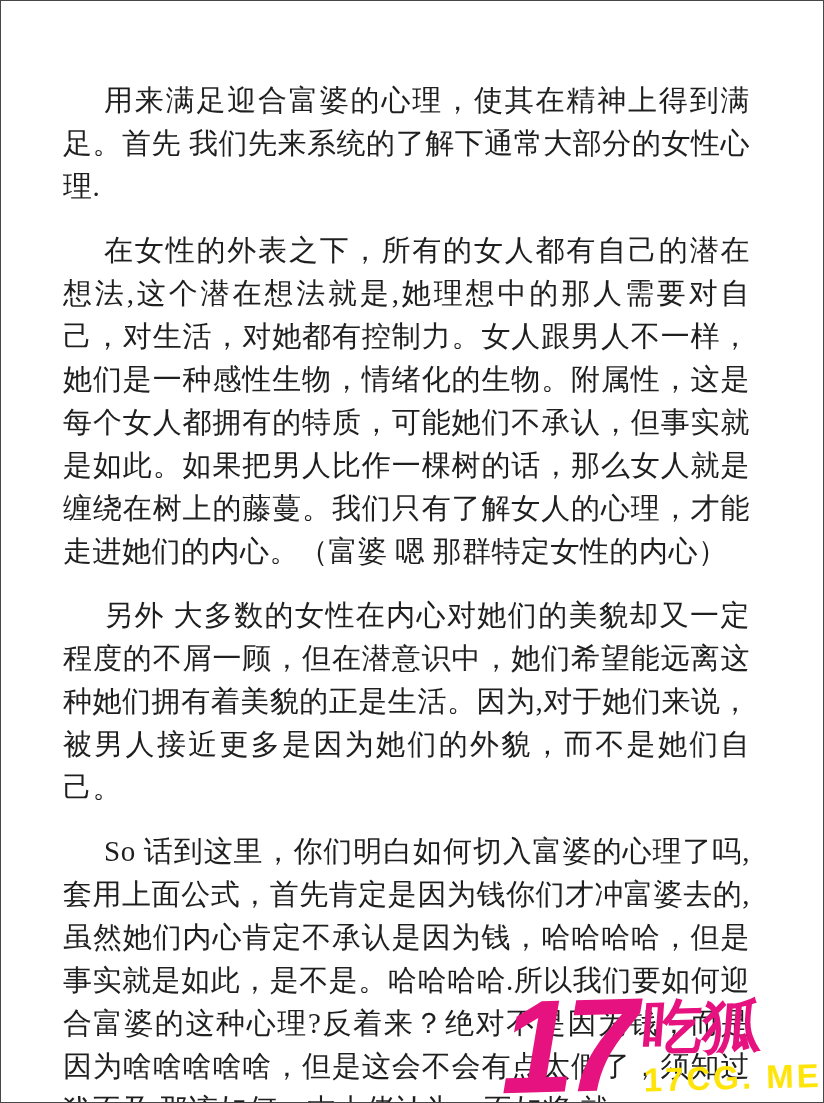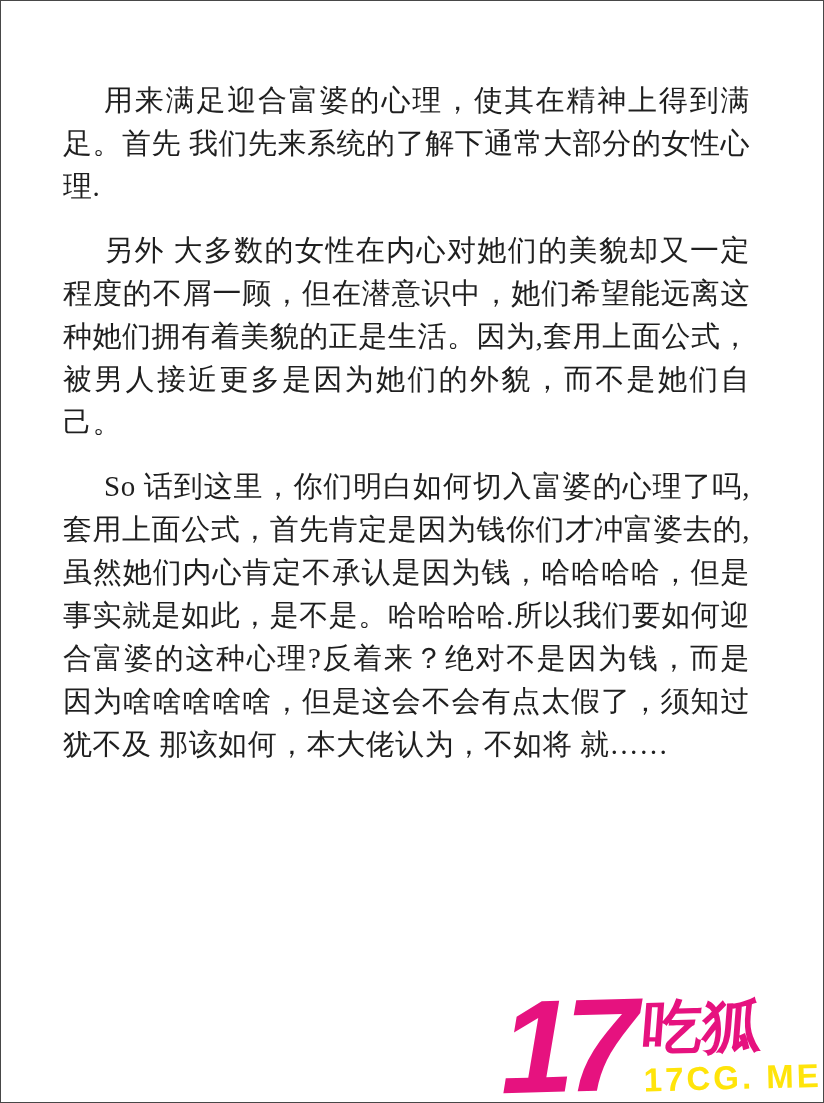--- a/index.html
+++ b/index.html
@@ -74,21 +74,22 @@
     letter-spacing: 3px;
     margin-top: 5px;
     color: var(--site-color, #ffe40a);
   }
 </style>
 </head>
 <body>
 
 <div class="page">
   <p class="para">用来满足迎合富婆的心理，使其在精神上得到满足。首先 我们先来系统的了解下通常大部分的女性心理.</p>
-  <p class="para">另外 大多数的女性在内心对她们的美貌却又一定程度的不屑一顾，但在潜意识中，她们希望能远离这种她们拥有着美貌的正是生活。因为,套用上面公式，被男人接近更多是因为她们的外貌，而不是她们自己。</p>
+  <p class="para">在女性的外表之下，所有的女人都有自己的潜在想法,这个潜在想法就是,她理想中的那人需要对自己，对生活，对她都有控制力。女人跟男人不一样，她们是一种感性生物，情绪化的生物。附属性，这是每个女人都拥有的特质，可能她们不承认，但事实就是如此。如果把男人比作一棵树的话，那么女人就是缠绕在树上的藤蔓。我们只有了解女人的心理，才能走进她们的内心。（富婆 嗯 那群特定女性的内心）</p>
+  <p class="para">另外 大多数的女性在内心对她们的美貌却又一定程度的不屑一顾，但在潜意识中，她们希望能远离这种她们拥有着美貌的正是生活。因为,对于她们来说，被男人接近更多是因为她们的外貌，而不是她们自己。</p>
   <p class="para">So 话到这里，你们明白如何切入富婆的心理了吗,套用上面公式，首先肯定是因为钱你们才冲富婆去的,虽然她们内心肯定不承认是因为钱，哈哈哈哈，但是事实就是如此，是不是。哈哈哈哈.所以我们要如何迎合富婆的这种心理?反着来？绝对不是因为钱，而是因为啥啥啥啥啥，但是这会不会有点太假了，须知过犹不及 那该如何，本大佬认为，不如将 就……</p>
 
   <div class="watermark">
     <span class="wm-number">17</span>
     <span class="wm-right">
       <span class="wm-chars">吃狐</span>
       <span class="wm-site">17CG. ME</span>
     </span>
   </div>
 </div>

